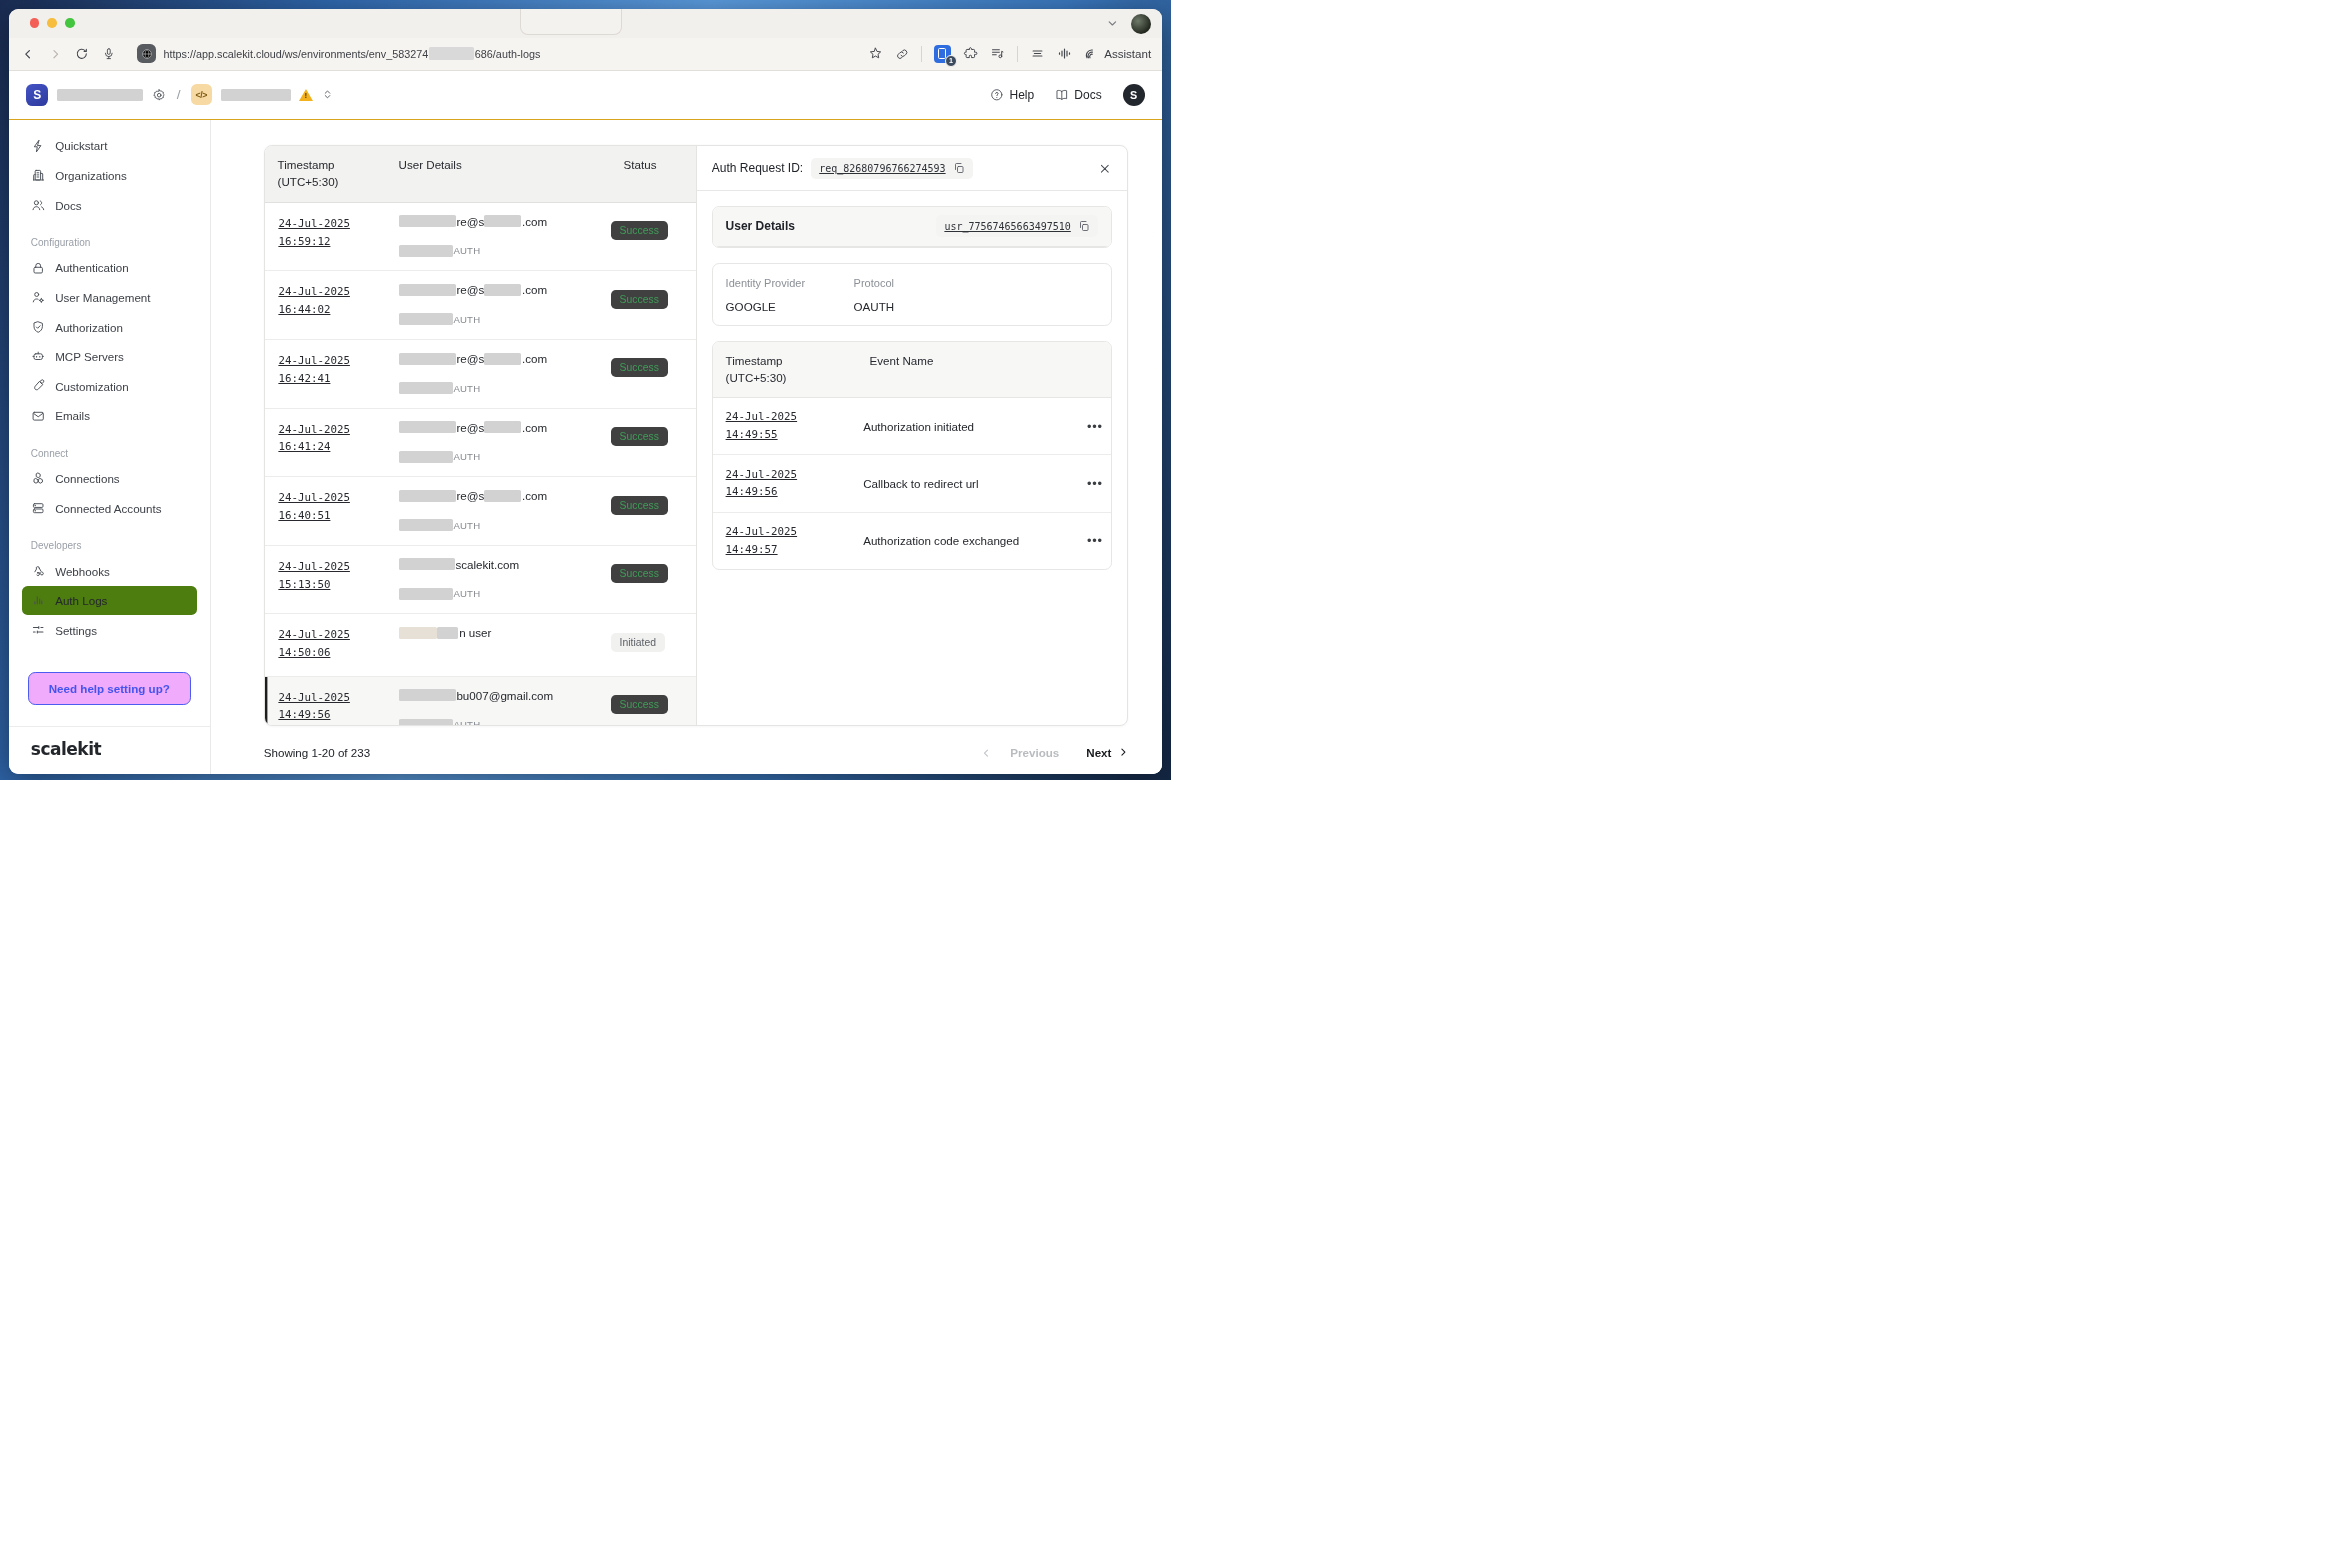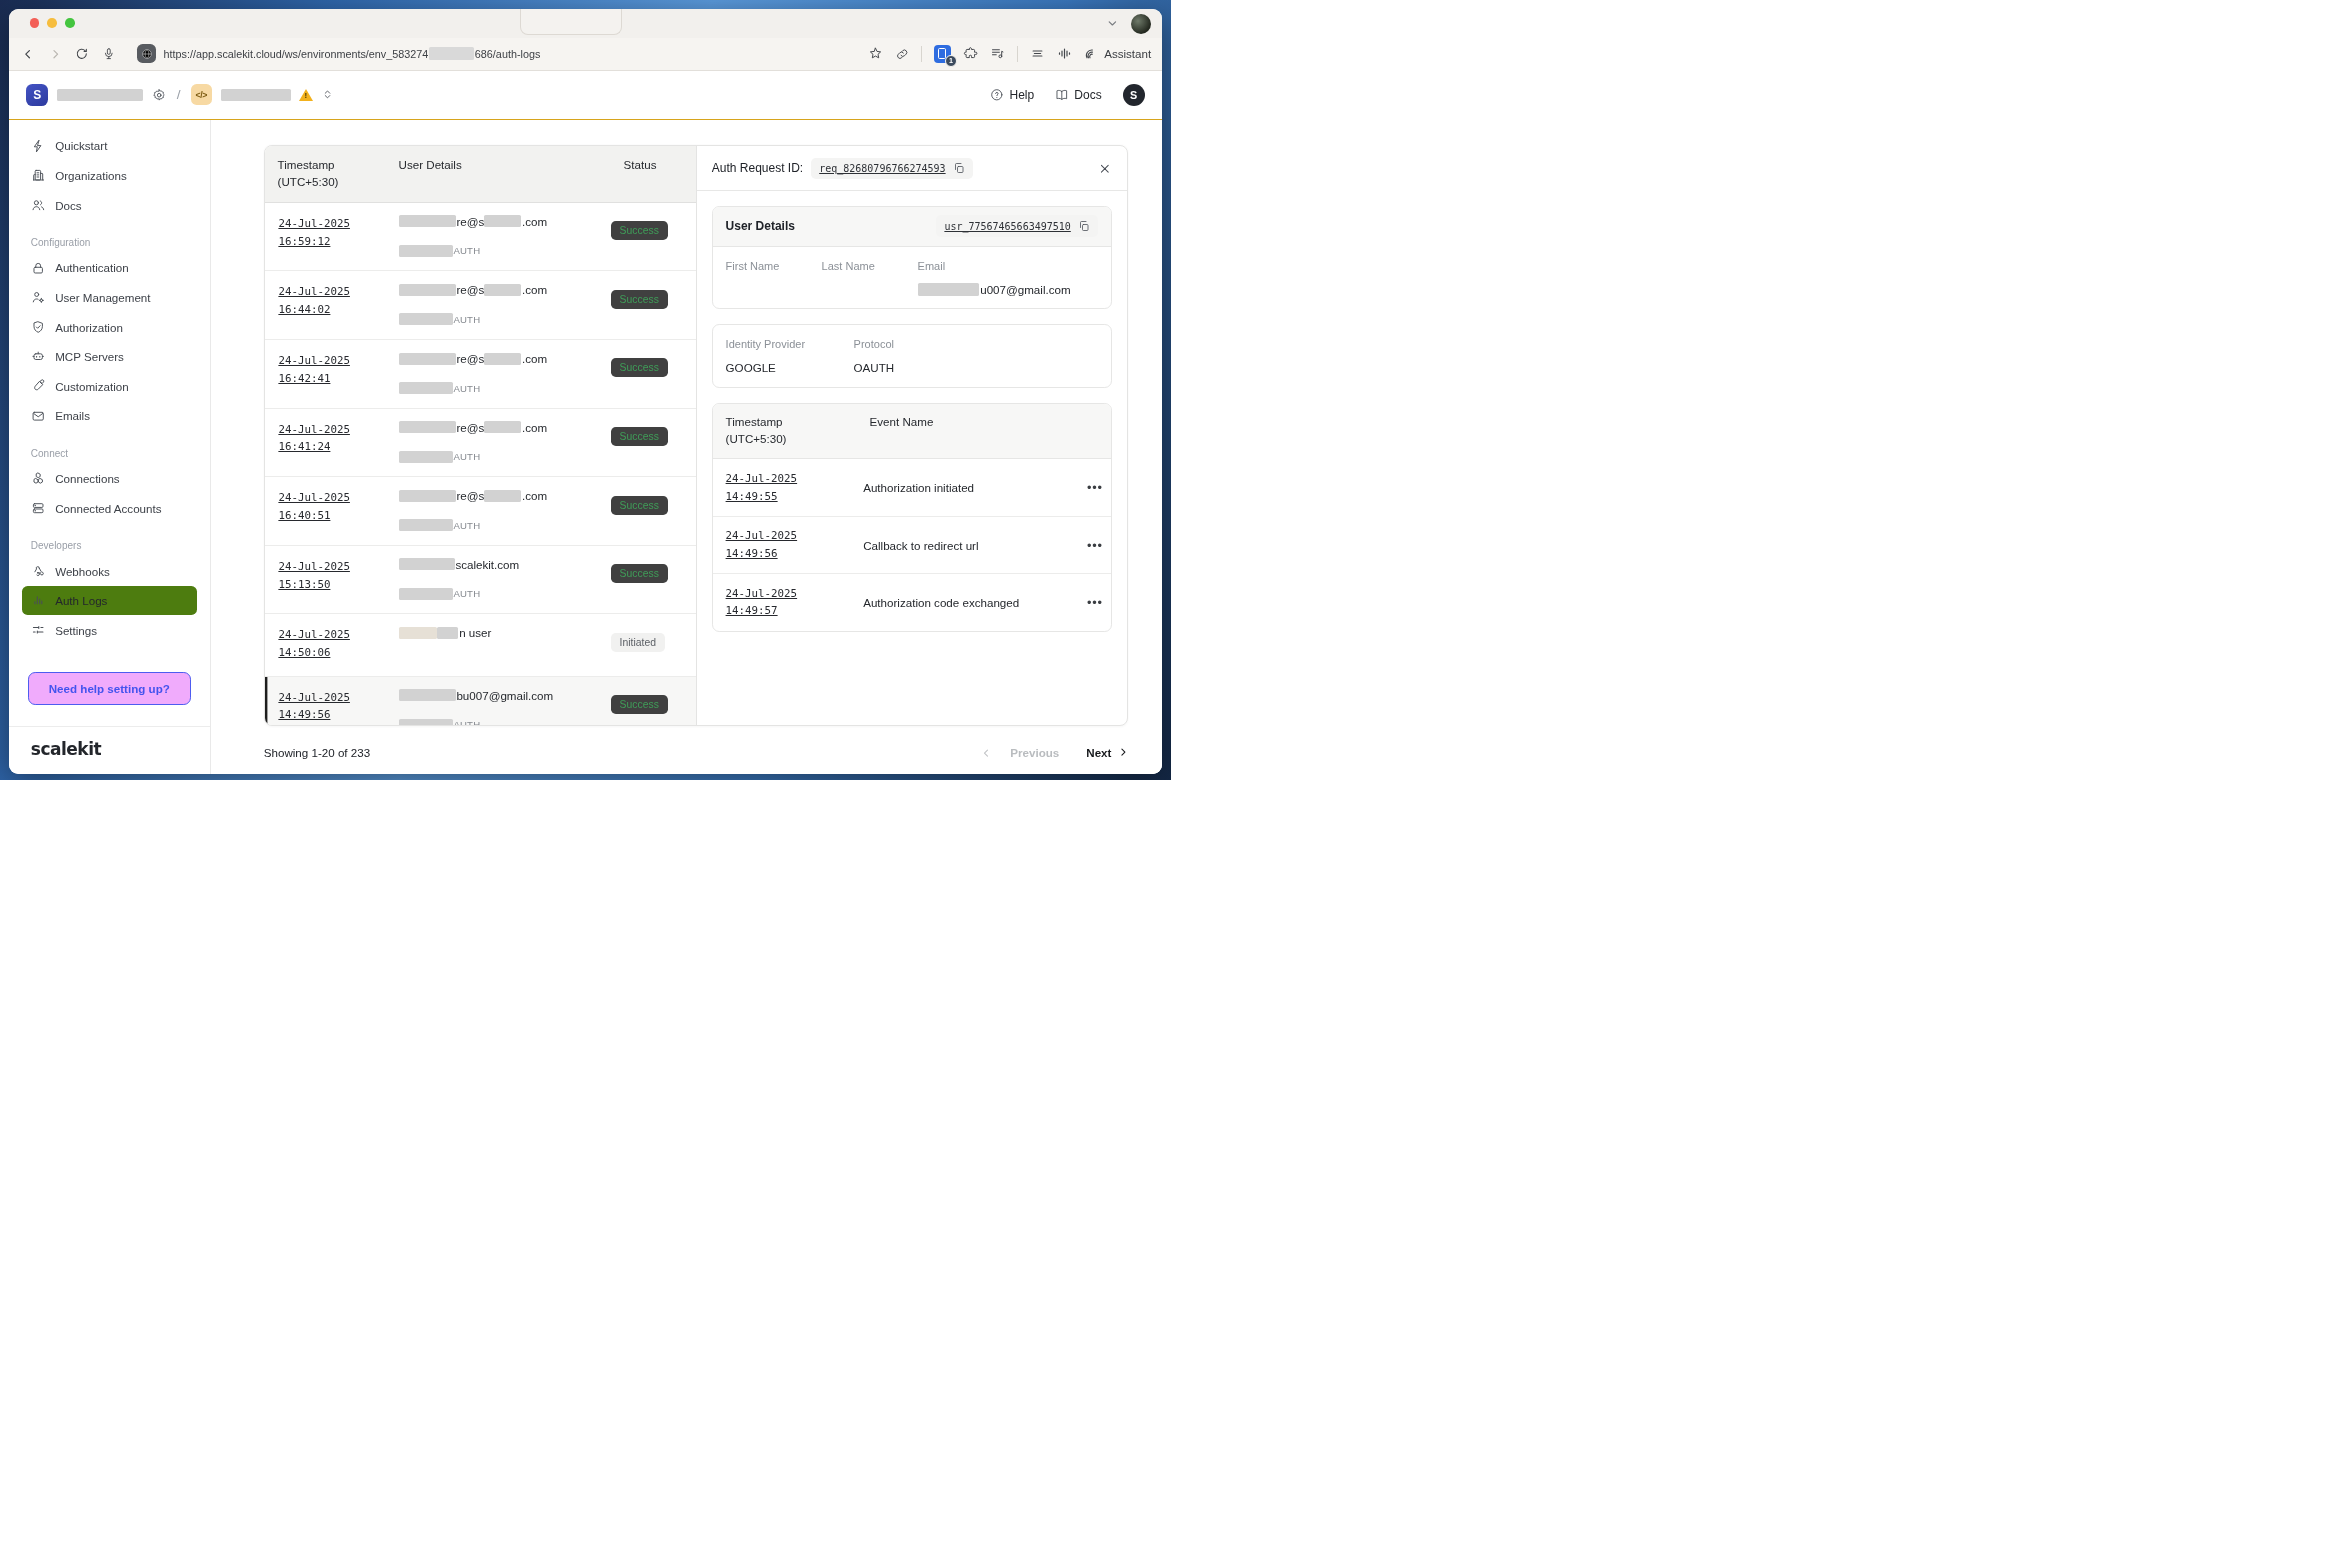--- a/index.html
+++ b/index.html
@@ -558,33 +558,20 @@
                   <span class="chip">
                     <span class="mono">usr_77567465663497510</span>
                     <span class="copy-btn icon">
                         <svg width="12" height="12" viewBox="0 0 24 24">
                           <rect x="9" y="9" width="11" height="12" rx="2"></rect>
                           <path d="M5 15V5a2 2 0 0 1 2-2h9"></path>
                         </svg>
                       </span>
                   </span>
                 </div>
-                <div class="dcard-body">
-                  <div class="fields">
-                    <div class="flabel">First Name</div>
-                    <div class="flabel">Last Name</div>
-                    <div class="flabel">Email</div>
-                    <div class="fval"></div>
-                    <div class="fval"></div>
-                    <div class="fval">
-                        <span class="redact" style="width:61px;height:12.8px;margin-right:1.6px"></span>
-                        <span>u007@gmail.com</span>
-                      </div>
-                  </div>
-                </div>
               </div>
 
               <div class="dcard">
                 <div class="dcard-body">
                   <div class="fields two">
                     <div class="flabel">Identity Provider</div>
                     <div class="flabel">Protocol</div>
                     <div class="fval">GOOGLE</div>
                     <div class="fval">OAUTH</div>
                   </div>

